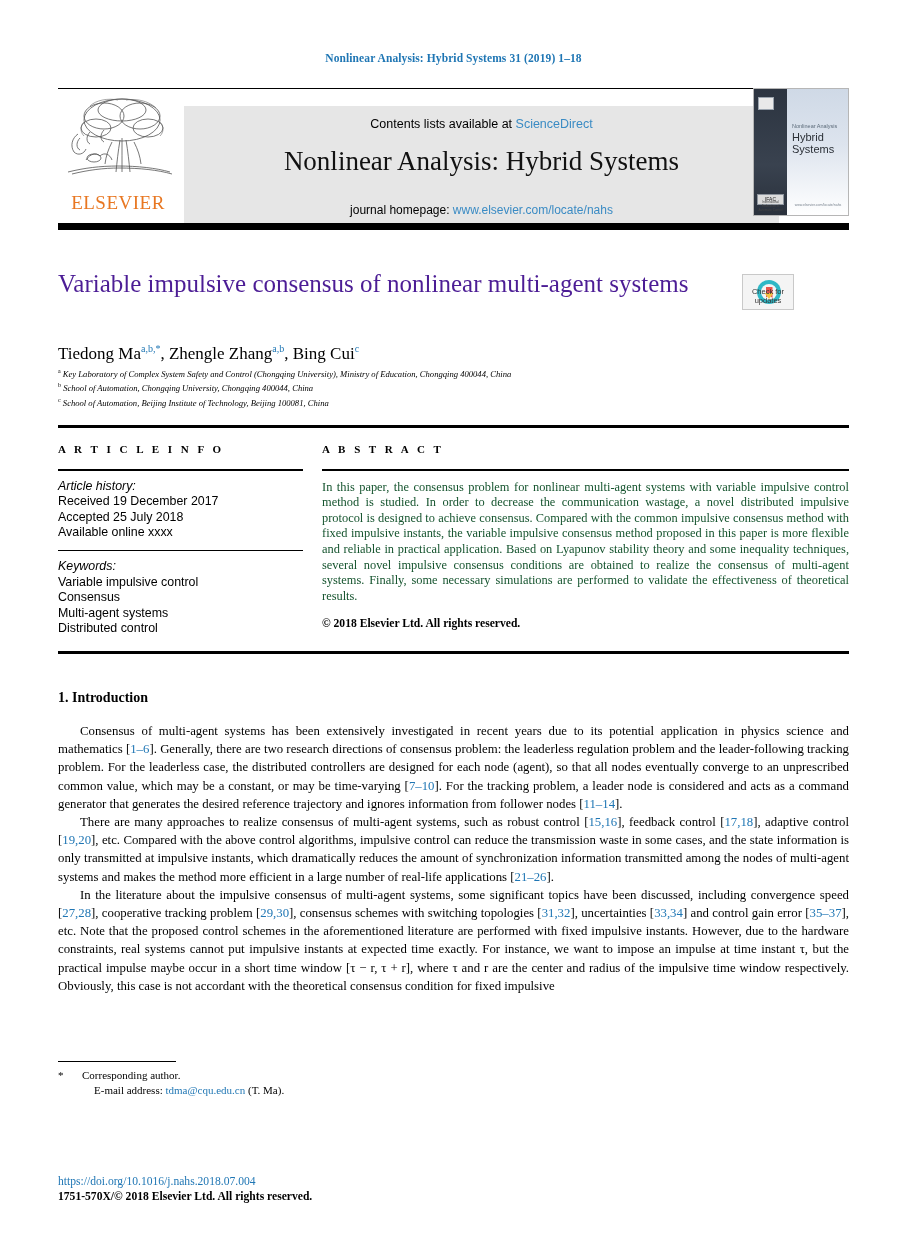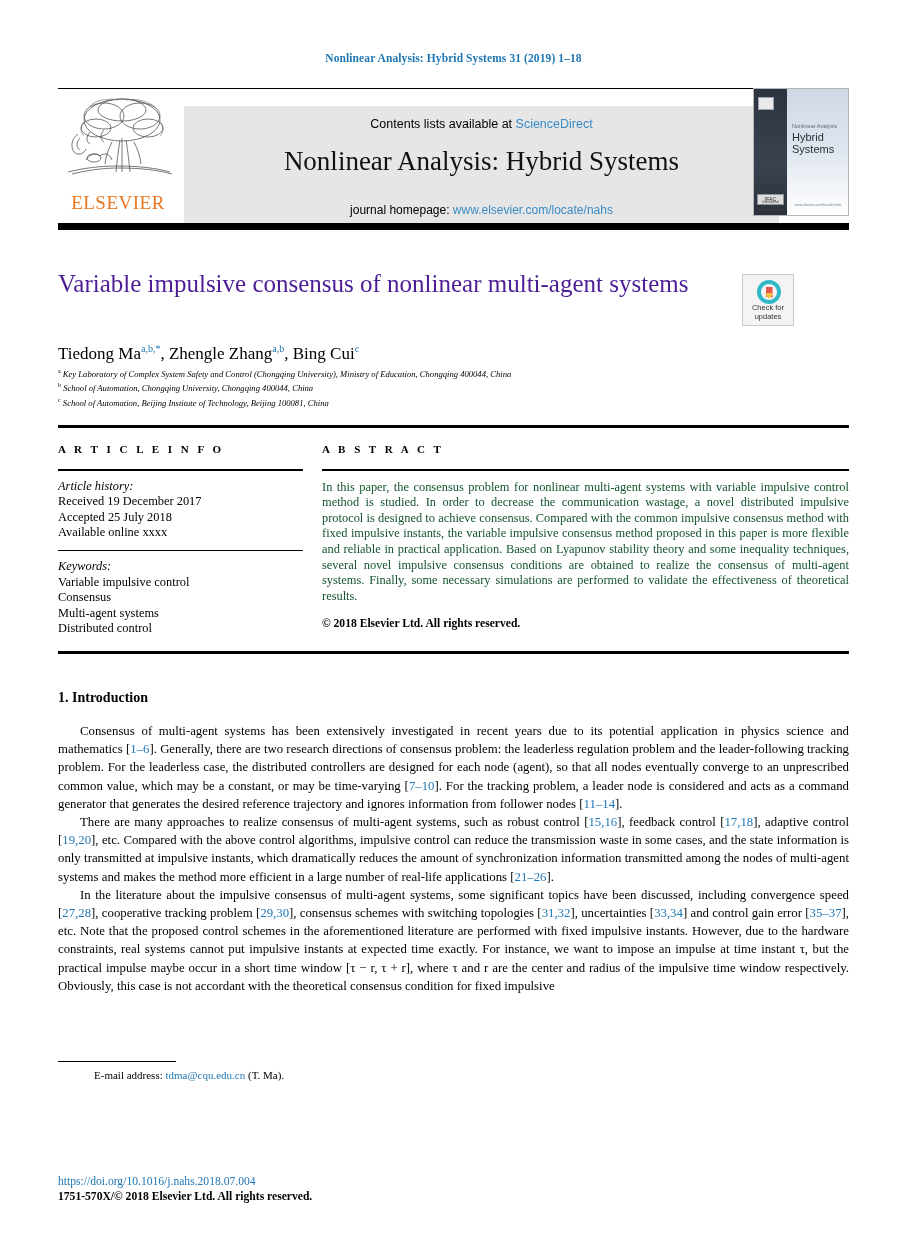--- a/index.html
+++ b/index.html
@@ -220,21 +220,21 @@
     font-family: "Liberation Serif", serif;
     font-size: 25px;
     line-height: 32px;
     color: #4c1d95;
   }
   .crossmark {
     position: absolute;
     top: 274px;
     left: 742px;
     width: 52px;
-    height: 52px;
+    height: 36px;
     border: 1px solid #c9c9c9;
     background: #f4f4f4;
     box-sizing: border-box;
     padding-left: 24px;
   }
   .cm-ring {
     position: absolute;
     top: 5px; left: 14px;
     width: 24px; height: 24px;
     border-radius: 50%;
@@ -333,21 +333,21 @@
     color: #000;
   }
   .rule-thin {
     margin-top: 14px;
     width: 100%;
     height: 1.6px;
     background: #000;
   }
   .info-group {
     margin-top: 8px;
-    font-family: Liberation Serif, serif;
+    font-family: Liberation Sans, sans-serif;
     font-size: 12.4px;
     line-height: 15.5px;
   }
   .info-group .lbl {
     font-style: italic;
   }
   .rule-mid {
     margin-top: 9px;
     width: 100%;
     height: 1.6px;
@@ -584,20 +584,23 @@
   <div class="section-title">1.  Introduction</div>
   <div class="body-text" id="body-text">
       <p><span>Consensus of multi-agent systems has been extensively investigated in recent years due to its potential application in physics science and mathematics [</span><span class="ref">1–6</span><span>]. Generally, there are two research directions of consensus problem: the leaderless regulation problem and the leader-following tracking problem. For the leaderless case, the distributed controllers are designed for each node (agent), so that all nodes eventually converge to an unprescribed common value, which may be a constant, or may be time-varying [</span><span class="ref">7–10</span><span>]. For the tracking problem, a leader node is considered and acts as a command generator that generates the desired reference trajectory and ignores information from follower nodes [</span><span class="ref">11–14</span><span>].</span></p>
       <p><span>There are many approaches to realize consensus of multi-agent systems, such as robust control [</span><span class="ref">15,16</span><span>], feedback control [</span><span class="ref">17,18</span><span>], adaptive control [</span><span class="ref">19,20</span><span>], etc. Compared with the above control algorithms, impulsive control can reduce the transmission waste in some cases, and the state information is only transmitted at impulsive instants, which dramatically reduces the amount of synchronization information transmitted among the nodes of multi-agent systems and makes the method more efficient in a large number of real-life applications [</span><span class="ref">21–26</span><span>].</span></p>
       <p><span>In the literature about the impulsive consensus of multi-agent systems, some significant topics have been discussed, including convergence speed [</span><span class="ref">27,28</span><span>], cooperative tracking problem [</span><span class="ref">29,30</span><span>], consensus schemes with switching topologies [</span><span class="ref">31,32</span><span>], uncertainties [</span><span class="ref">33,34</span><span>] and control gain error [</span><span class="ref">35–37</span><span>], etc. Note that the proposed control schemes in the aforementioned literature are performed with fixed impulsive instants. However, due to the hardware constraints, real systems cannot put impulsive instants at expected time exactly. For instance, we want to impose an impulse at time instant τ, but the practical impulse maybe occur in a short time window [τ − r, τ + r], where τ and r are the center and radius of the impulsive time window respectively. Obviously, this case is not accordant with the theoretical consensus condition for fixed impulsive</span></p>
     </div>
 
   <div class="foot-rule"></div>
   <div class="footnote">
     <div>
+      <span class="star">*</span><span>Corresponding author.</span>
+    </div>
+    <div>
       <span class="indent"></span><span class="em-label">E-mail address:</span>
       <a class="link" href="#" style="text-decoration:none">tdma@cqu.edu.cn</a>
       <span>(T. Ma).</span>
     </div>
   </div>
 
   <div class="doi-block">
     <div><a class="doi" href="#" style="text-decoration:none">https://doi.org/10.1016/j.nahs.2018.07.004</a></div>
     <div class="issn">1751-570X/© 2018 Elsevier Ltd. All rights reserved.</div>
   </div>

